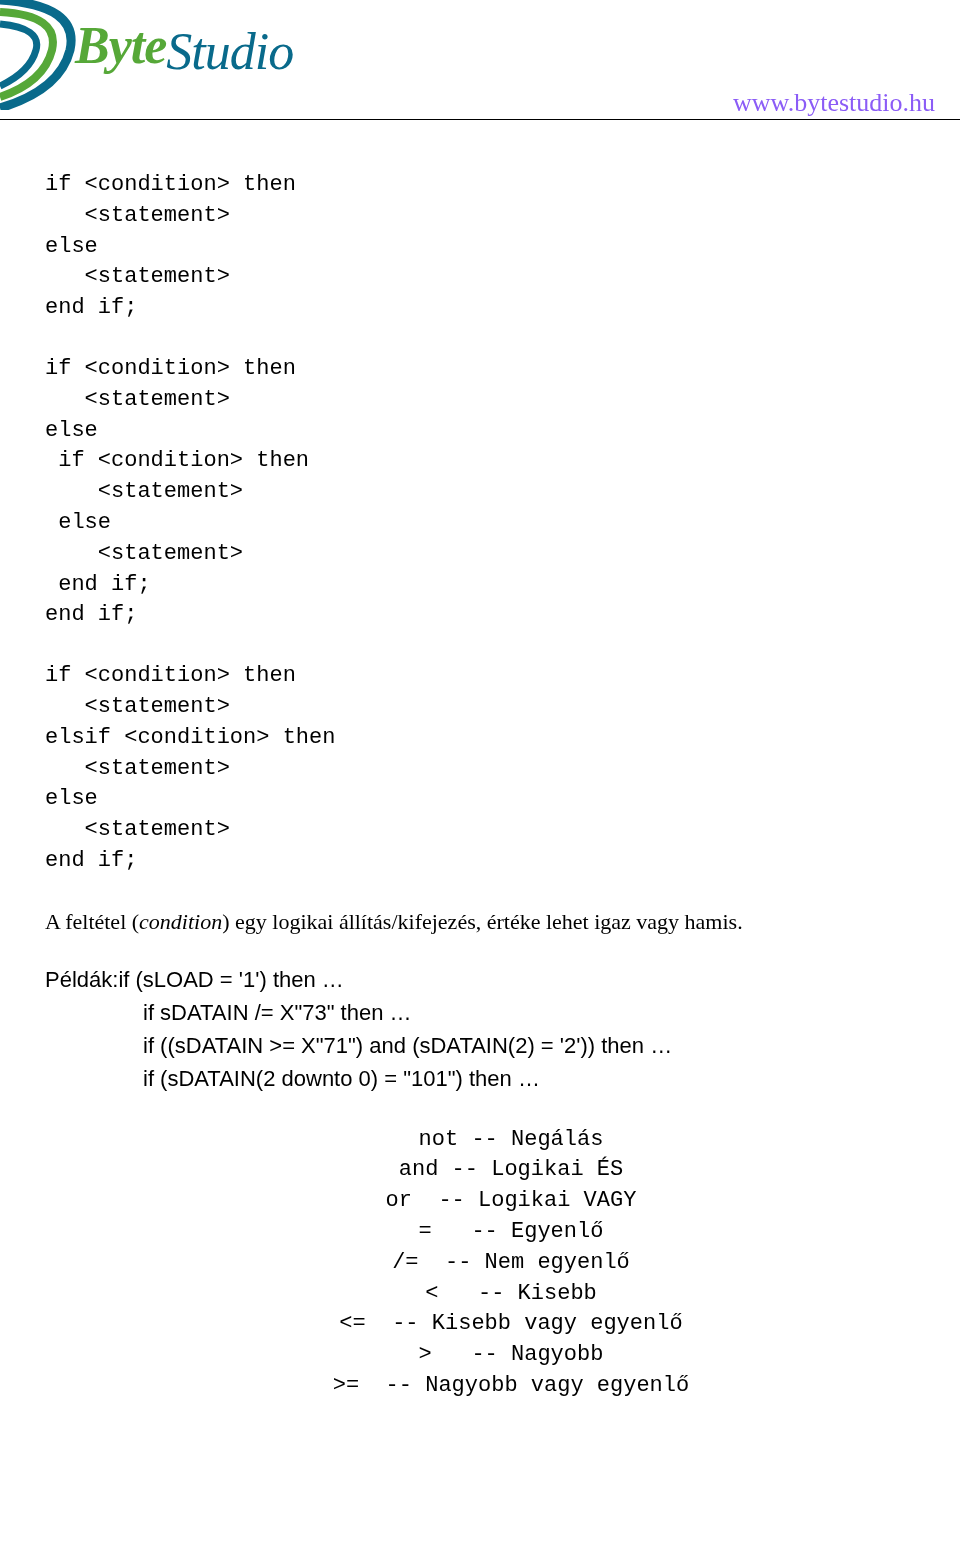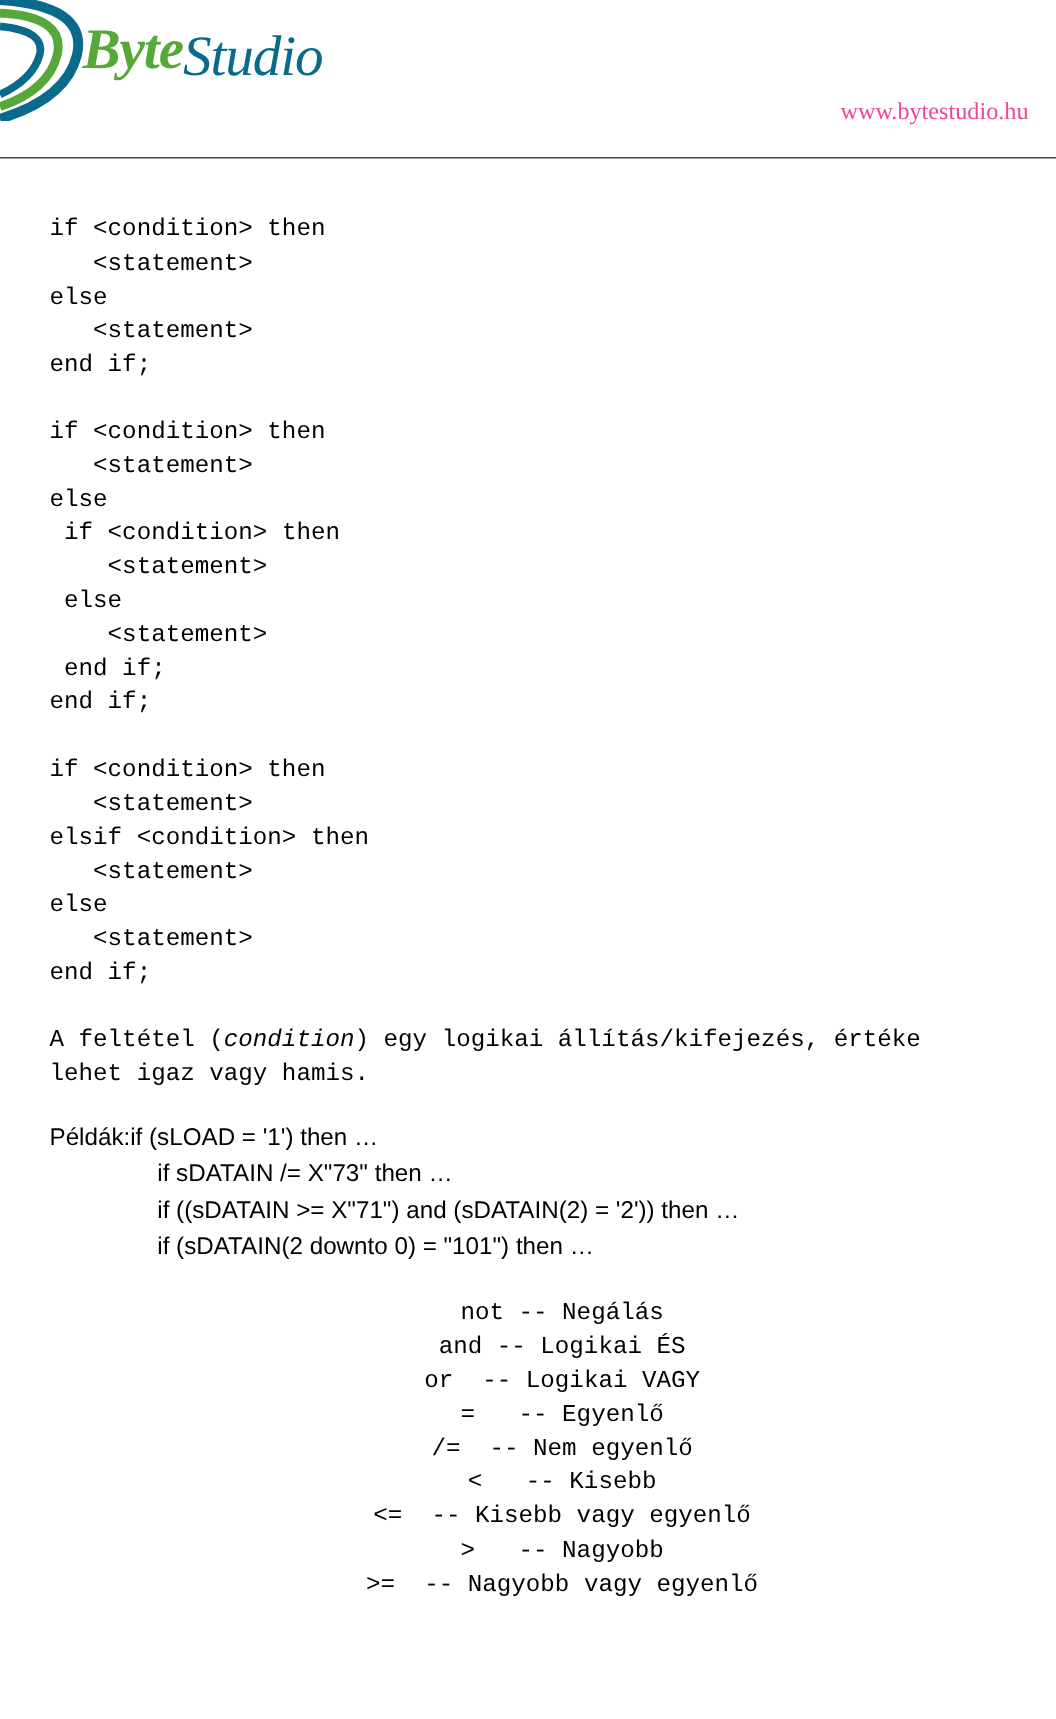--- a/index.html
+++ b/index.html
@@ -4,21 +4,21 @@
   <style>
     * { margin: 0; padding: 0; box-sizing: border-box; }
     body {
       width: 960px;
       font-family: Verdana, Geneva, sans-serif;
       background: #fff;
       color: #000;
     }
     .header {
       position: relative;
-      height: 144px;
+      height: 120px;
       border-bottom: 1px solid #000;
       padding: 0 20px;
     }
     .swoosh {
       position: absolute;
       top: 0;
       left: 0;
     }
     .logo {
       position: absolute;
@@ -38,37 +38,37 @@
       color: #096a8b;
       font-style: italic;
       font-family: Georgia, serif;
       position: relative;
       top: 6px;
     }
     .url {
       position: absolute;
       right: 25px;
       top: 88px;
-      font-size: 22px;
+      font-size: 26px;
       font-family: "Times New Roman", serif;
-      color: #ec4899;
+      color: #8b5cf6;
     }
     .content {
       padding: 50px 45px 30px 45px;
     }
     pre.code {
       font-family: "Courier New", monospace;
       font-size: 22px;
       line-height: 1.4;
       white-space: pre;
       margin-bottom: 30px;
     }
     .kw { font-weight: normal; }
     .body-text {
-      font-family: Liberation Mono, monospace;
+      font-family: Liberation Serif, serif;
       font-size: 22px;
       line-height: 1.4;
       margin-bottom: 25px;
     }
     .italic { font-style: italic; }
     .bold { font-weight: normal; }
     .examples {
       font-family: Verdana, sans-serif;
       font-size: 22px;
       line-height: 1.5;

